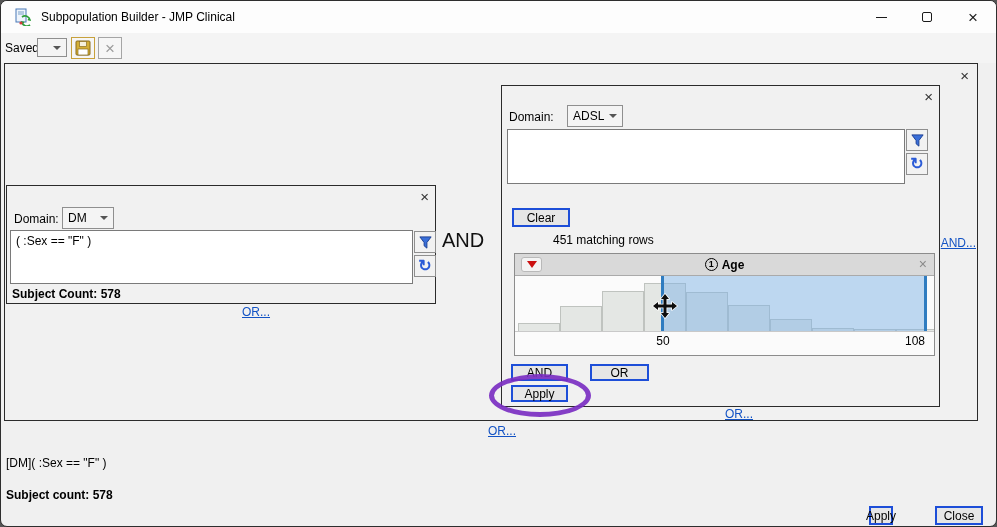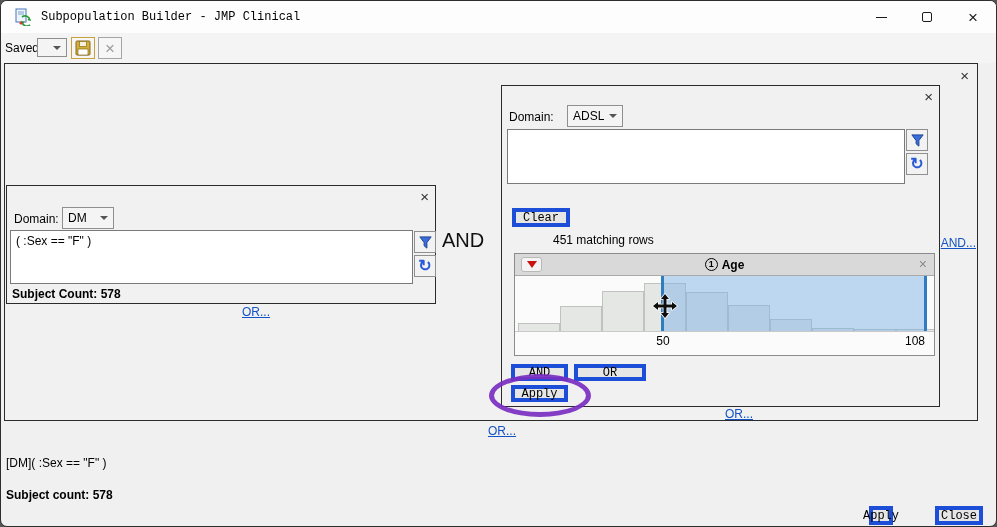--- a/index.html
+++ b/index.html
@@ -8,21 +8,21 @@
     --annotation:#7b2fc2; --icon-blue:#2a5bd7; --save-gold:#d4af37;
   }
   *{box-sizing:border-box; margin:0; padding:0; cursor:default;}
   body{background:#555; font-family:"Liberation Sans",sans-serif; font-size:12px; color:#000;}
   .window{position:relative; width:997px; height:527px; background:#f0f0f0;
           border:1px solid #2e2e2e; border-radius:7px; overflow:hidden;}
   
   .titlebar{position:absolute; left:0; top:0; right:0; height:32px; background:#fdfdfd;
             display:flex; align-items:center;}
   .titlebar .appicon{margin-left:13px; width:18px; height:18px;}
-  .titlebar .title{margin-left:9px; font-size:12px;font-family:Liberation Mono, monospace;}
+  .titlebar .title{margin-left:9px; font-size:12px;}
   .wincontrols{position:absolute; right:0; top:0; height:32px; display:flex;}
   .winbtn{width:46px; height:32px; display:flex; align-items:center; justify-content:center;}
   .min-glyph{width:11px; height:1px; background:#1a1a1a;}
   .max-glyph{width:10px; height:10px; border:1px solid #1a1a1a; border-radius:2px;}
   .close-glyph{font-size:17px; line-height:1; color:#1a1a1a; font-weight:400;}
   
   .toolbar{position:absolute; left:0; top:32px; right:0; height:30px; background:#f4f4f4;}
   .toolbar .lbl{position:absolute; left:4px; top:8px;}
   .combo{position:absolute; background:#f4f4f4; border:1px solid #8f8f8f;
          display:flex; align-items:center; justify-content:space-between; padding:0 5px;}
@@ -47,22 +47,22 @@
   .panel-left{left:1px; top:121px; width:430px; height:119px;}
   .panel-right{left:496px; top:21px; width:439px; height:322px;}
   .panel .pclose{position:absolute; right:6px; top:3px;}
   .dom-lbl{position:absolute; left:7px;}
   .filterbox{position:absolute; background:#fff; border:1px solid #7a7a7a; padding:3px 5px;
              font-size:12px; overflow:hidden;}
   .sqbtn{position:absolute; width:22px; height:22px; border:1px solid #8f8f8f; background:#f2f2f2;
          display:flex; align-items:center; justify-content:center;}
   .refresh-glyph{color:var(--icon-blue); font-size:16px; font-weight:bold; line-height:1;}
   .bold{font-weight:bold;}
-  .btn{border:4px solid #1d4ed8; background:#e6e6e6; font-size:12px; text-align:center;
-       display:flex; align-items:center; justify-content:center; font-family:Liberation Mono, monospace;}
+  .btn{border:2px solid #1d4ed8; background:#e6e6e6; font-size:12px; text-align:center;
+       display:flex; align-items:center; justify-content:center; font-family:Liberation Sans, sans-serif;}
   
   .hist{position:absolute; left:12px; top:167px; width:421px; height:103px;
         border:1px solid #8c8c8c; background:#fbfbfb;}
   .hist-header{position:relative; height:22px; background:#d9d9d9; border-bottom:1px solid #aaa;
                display:flex; align-items:center; justify-content:center;}
   .tri-btn{position:absolute; left:6px; top:3px; width:21px; height:15px; background:#f4f4f4;
            border:1px solid #b9b9b9; border-radius:3px; display:flex; align-items:center; justify-content:center;}
   .tri{width:0; height:0; border-left:5px solid transparent; border-right:5px solid transparent;
        border-top:7px solid var(--accent-red);}
   .hist-title{font-weight:bold; font-size:12px; display:flex; align-items:center; gap:4px;}
@@ -211,21 +211,21 @@
             <path d="M13 1 L17 6 H14.5 V11.5 H20 V9 L25 13 L20 17 V14.5 H14.5 V20 H17 L13 25 L9 20 H11.5 V14.5 H6 V17 L1 13 L6 9 V11.5 H11.5 V6 H9 Z" fill="#0d0d0d" stroke="#ffffff" stroke-width="1.6" stroke-linejoin="round" paint-order="stroke"></path>
           </svg>
         </div>
         <div class="axis">
           <span class="tick lo">50</span>
           <span class="tick hi">108</span>
         </div>
       </div>
 
       <button class="btn" style="position:absolute; left:9px; top:278px; width:57px; height:17px;">AND</button>
-      <button class="btn" style="position:absolute; left:72px; top:278px; width:72px; height:17px;">OR</button>
+      <button class="btn" style="position:absolute; left:88px; top:278px; width:59px; height:17px;">OR</button>
       <button class="btn" style="position:absolute; left:9px; top:299px; width:57px; height:17px;">Apply</button>
     </div>
     <div class="ellipse"></div>
     <span class="link rp-or">OR...</span>
   </div>
 
   <span class="link main-or">OR...</span>
   <span class="expr">[DM]( :Sex == "F" )</span>
   <span class="footcount">Subject count: 578</span>
   <button class="btn apply">Apply</button>

